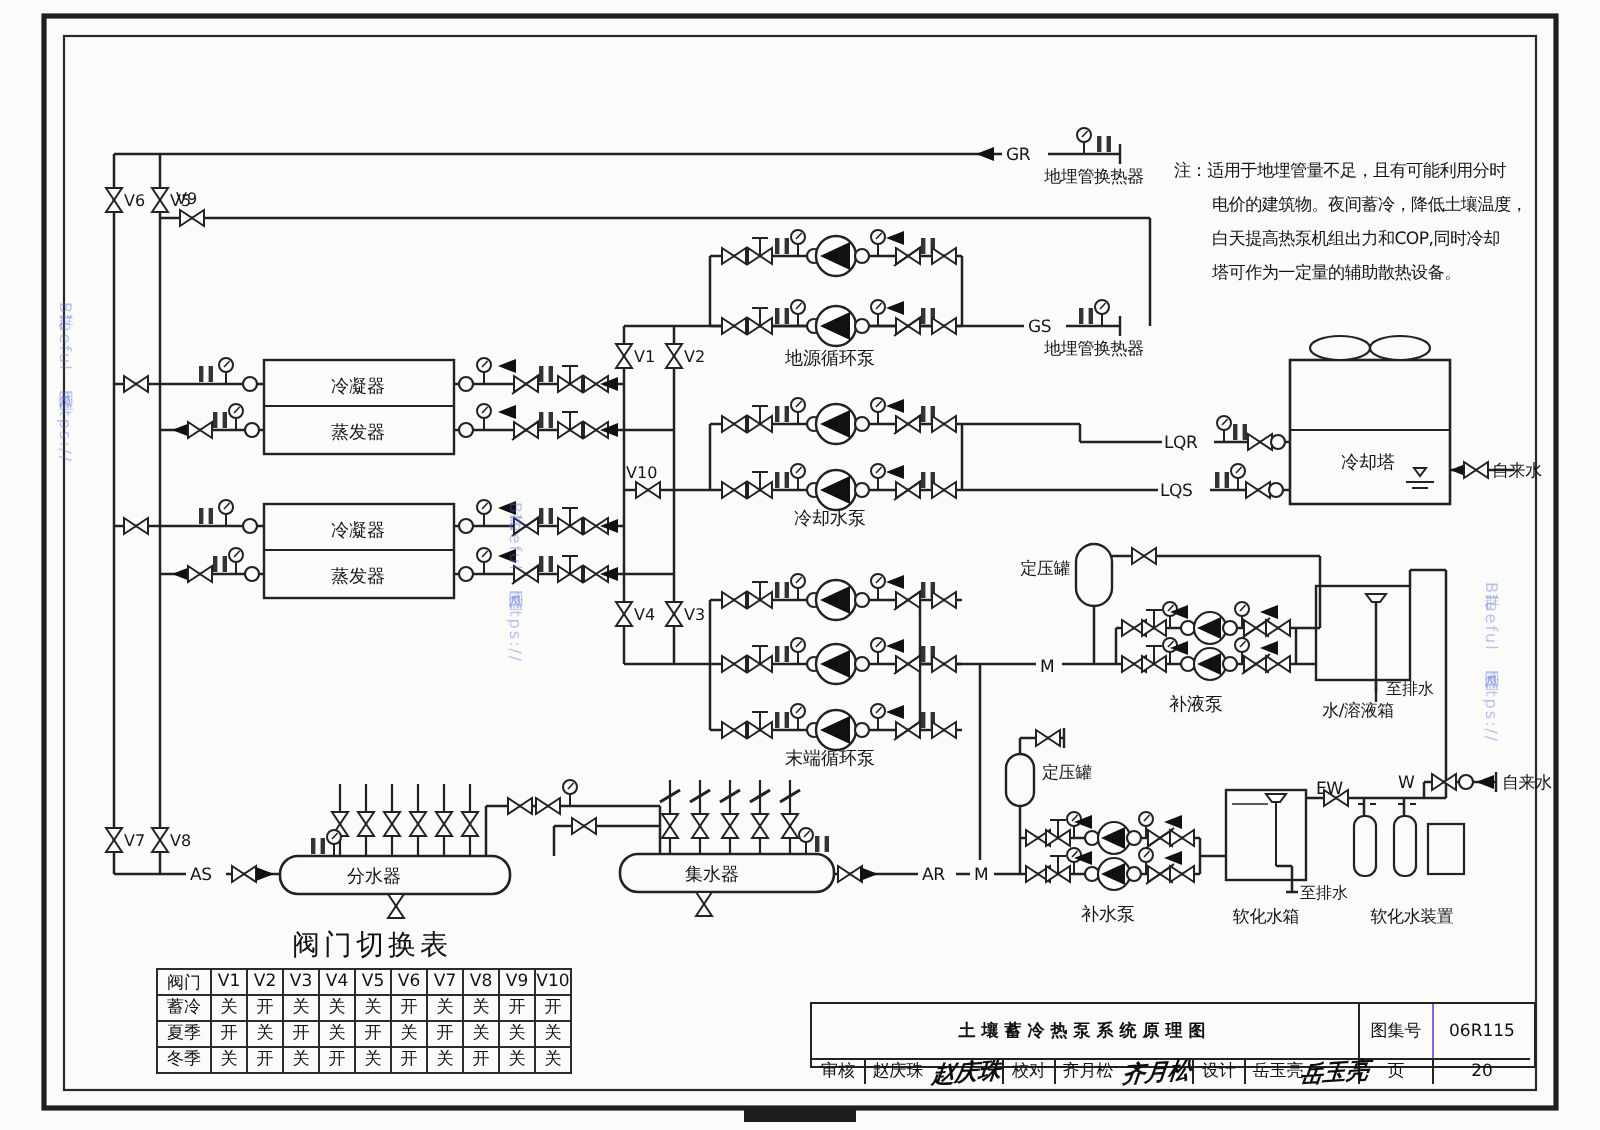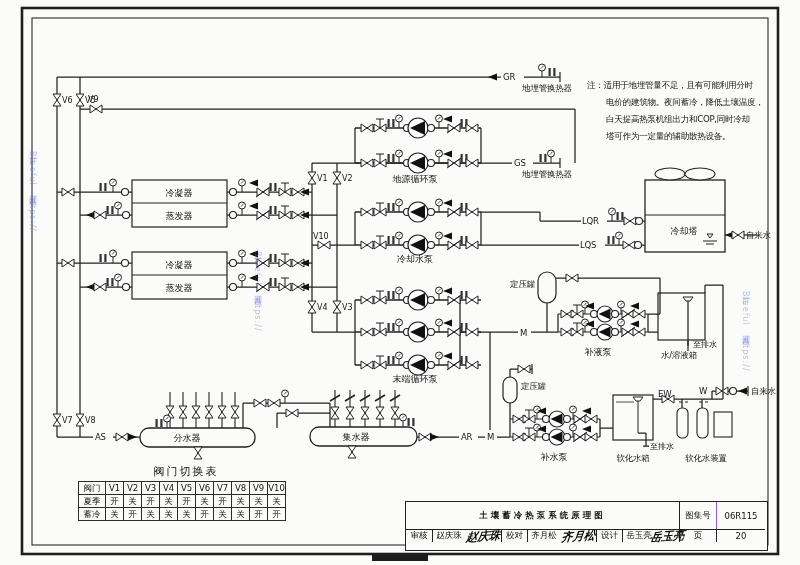--- a/index.html
+++ b/index.html
@@ -5,27 +5,27 @@
   html,body{margin:0;padding:0;background:#e8e8e8;}
   .page{position:relative;width:800px;height:565px;background:#fbfbfa;overflow:hidden;
         font-family:"DejaVu Sans","Liberation Sans",sans-serif;color:#111;}
   svg{position:absolute;left:0;top:0;}
   svg text{font-family:"DejaVu Sans","Liberation Sans",sans-serif;fill:#151515;}
   .t9{font-size:9px;} .t85{font-size:8.5px;letter-spacing:-.2px;} .t8{font-size:8px;}
   .note{font-size:8.6px;letter-spacing:-.3px;}
   .lbg{fill:#fbfbfa;}
   
   .tablewrap{position:absolute;left:78px;top:464px;width:216px;}
-  .ttitle{font-size:11px;text-align:center;letter-spacing:2px;margin-bottom:2px;}
+  .ttitle{font-size:14px;text-align:center;letter-spacing:2px;margin-bottom:2px;}
   .vtable{border-collapse:collapse;table-layout:fixed;}
   .vtable th,.vtable td{border:1px solid #2c2c2c;font-weight:normal;font-size:8.5px;
      text-align:center;padding:0;height:12px;line-height:12px;}
   .vtable .c0{width:26px;font-family:Liberation Serif, serif;} .vtable .c{width:17px;}
   
-  .tblock{position:absolute;left:405px;top:501px;width:363px;height:50px;
+  .tblock{position:absolute;left:405px;top:501px;width:363px;height:33px;
      border:1.6px solid #222;box-sizing:border-box;display:grid;
      grid-template-columns:26px 33px 36px 26px 33px 36px 26px 33px 24px 37px 49px;
      grid-template-rows:27px 13px;background:#fbfbfa;}
   .tblock>div{box-sizing:border-box;display:flex;align-items:center;justify-content:center;
      font-size:8.5px;overflow:visible;white-space:nowrap;}
   .cell-title{grid-column:1/10;grid-row:1;font-size:19px;font-weight:bold;letter-spacing:3px;}
   .cell-atlas-label{grid-column:10;grid-row:1;border-left:1px solid #222;}
   .cell-atlas-no{grid-column:11;grid-row:1;border-left:1px solid #8b5cf6;font-size:11px;}
   .row2{grid-row:2;border-top:1px solid #222;text-align:right;}
   .bl{border-left:1px solid #222;}
@@ -405,44 +405,57 @@
       <th class="c">V3</th>
       <th class="c">V4</th>
       <th class="c">V5</th>
       <th class="c">V6</th>
       <th class="c">V7</th>
       <th class="c">V8</th>
       <th class="c">V9</th>
       <th class="c">V10</th>
     </tr>
     <tr>
-      <td>夏季</td>
-      <td>开</td>
-      <td>关</td>
-      <td>开</td>
-      <td>关</td>
-      <td>开</td>
-      <td>关</td>
-      <td>开</td>
-      <td>关</td>
-      <td>关</td>
-      <td>关</td>
+      <td>蓄冷</td>
+      <td>关</td>
+      <td>开</td>
+      <td>关</td>
+      <td>关</td>
+      <td>关</td>
+      <td>开</td>
+      <td>关</td>
+      <td>关</td>
+      <td>开</td>
+      <td>开</td>
     </tr>
     <tr>
-      <td>蓄冷</td>
-      <td>关</td>
-      <td>开</td>
-      <td>关</td>
-      <td>关</td>
-      <td>关</td>
-      <td>开</td>
-      <td>关</td>
-      <td>关</td>
-      <td>开</td>
-      <td>开</td>
+      <td>夏季</td>
+      <td>开</td>
+      <td>关</td>
+      <td>开</td>
+      <td>关</td>
+      <td>开</td>
+      <td>关</td>
+      <td>开</td>
+      <td>关</td>
+      <td>关</td>
+      <td>关</td>
+    </tr>
+    <tr>
+      <td>冬季</td>
+      <td>关</td>
+      <td>开</td>
+      <td>关</td>
+      <td>开</td>
+      <td>关</td>
+      <td>开</td>
+      <td>关</td>
+      <td>开</td>
+      <td>关</td>
+      <td>关</td>
     </tr>
   </tbody>
       </table>
 </div>
 
 <div class="tblock">
   <div class="cell-title">土壤蓄冷热泵系统原理图</div>
   <div class="cell-atlas-label">图集号</div>
   <div class="cell-atlas-no">06R115</div>
   <div class="row2">审核</div>

